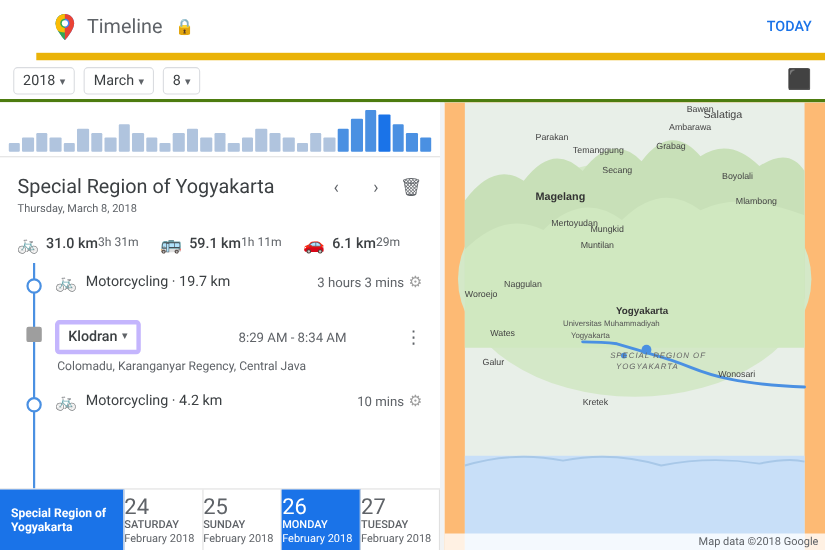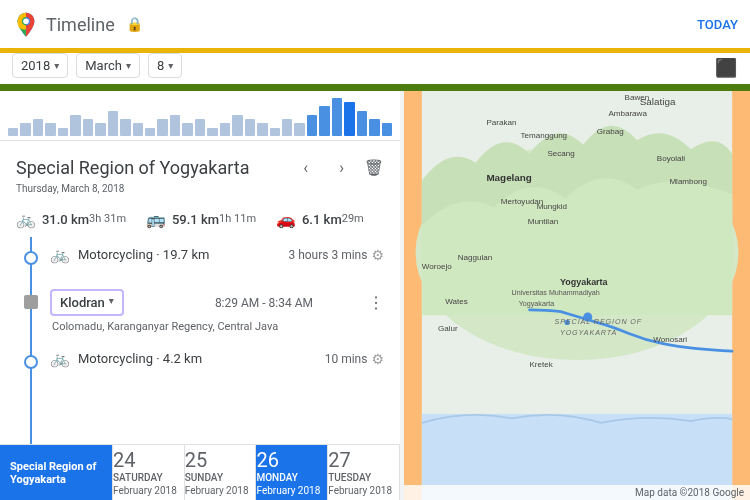--- a/index.html
+++ b/index.html
@@ -4,23 +4,24 @@
   <style>
     * { box-sizing: border-box; margin: 0; padding: 0; }
     body { font-family: 'Roboto', Arial, sans-serif; font-size: 13px; width: 750px; height: 500px; overflow: hidden; display: flex; flex-direction: column; }
 
     
     .header {
       display: flex;
       align-items: center;
       padding: 24px 12px;
       background: #fff;
-      border-bottom: 5px solid #eab308;
+      border-bottom: 7px solid #eab308;
       height: 44px;
       flex-shrink: 0;
+      margin-left: 33px;
     }
     .header-logo {
       display: flex;
       align-items: center;
       gap: 6px;
     }
     .logo-icon {
       width: 28px;
       height: 28px;
     }
@@ -38,24 +39,24 @@
       margin-left: auto;
       font-size: 13px;
       color: #1a73e8;
       font-weight: 500;
       cursor: pointer;
     }
 
     
     .date-controls {
       display: flex;
-      align-items: flex-end;
+      align-items: flex-start;
       padding: 6px 12px;
       background: #fff;
-      border-bottom: 7px solid #4d7c0f;
+      border-bottom: 3px solid #4d7c0f;
       height: 38px;
       flex-shrink: 0;
       gap: 8px;
     }
     .date-select {
       display: flex;
       align-items: center;
       padding: 4px 8px;
       border: 1px solid #dadce0;
       border-radius: 4px;
@@ -223,21 +224,21 @@
     }
     .stop-header {
       display: flex;
       align-items: center;
       justify-content: space-between;
     }
     .stop-name-box {
       display: flex;
       align-items: flex-start;
       gap: 4px;
-      border: 2px solid #c4b5fd;
+      border: 4px solid #c4b5fd;
       border-radius: 4px;
       padding: 4px 8px;
       cursor: pointer;
     }
     .stop-name { font-size: 13px; color: #3c4043; font-weight: 500; }
     .stop-time { font-size: 12px; color: #5f6368; margin-left: 36px; }
     .stop-more { color: #5f6368; cursor: pointer; font-size: 16px; }
     .stop-address { font-size: 11px; color: #5f6368; margin-top: 4px; padding-left: 2px; }
 
     

